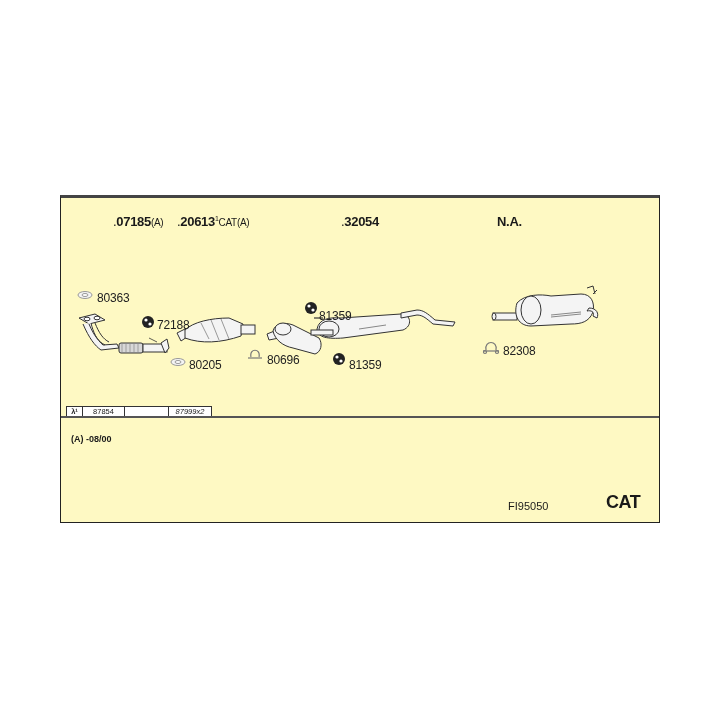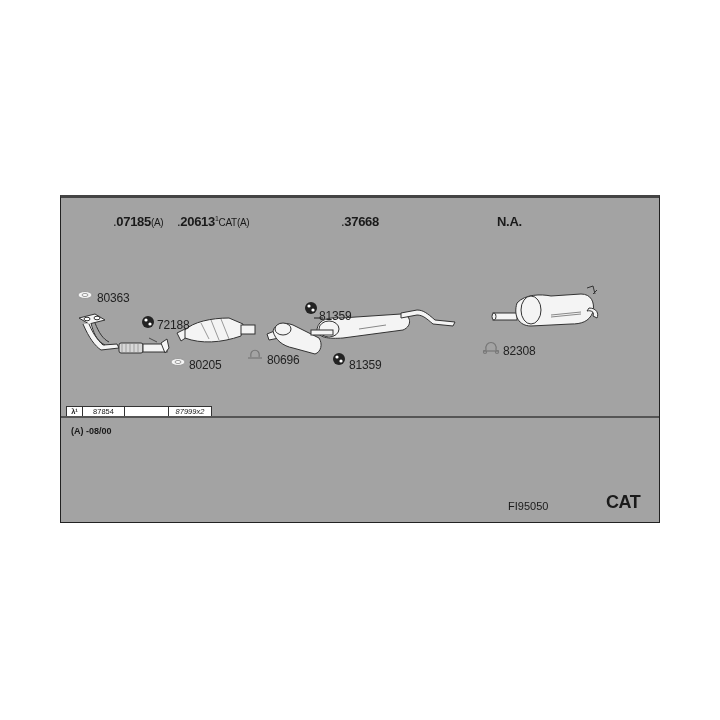--- a/index.html
+++ b/index.html
@@ -1,44 +1,44 @@
 <!DOCTYPE html>
 <html><head>
   <meta charset="utf-8">
   <style>
     html, body { margin: 0; padding: 0; background: #ffffff; }
     body { width: 720px; height: 720px; position: relative; overflow: hidden; font-family: "Liberation Sans", sans-serif; color: #1a1a1a; }
-    .frame { position: absolute; left: 60px; top: 195px; width: 600px; height: 328px; border: 1.5px solid #222; border-top: 3px solid #444; box-sizing: border-box; background: #a3a3a3; }
+    .frame { position: absolute; left: 60px; top: 195px; width: 600px; height: 328px; border: 1.5px solid #222; border-top: 3px solid #444; box-sizing: border-box; background: #fef9c3; }
     .divider { position: absolute; left: 0; right: 0; top: 218px; height: 0; border-top: 2px solid #555; }
     .hdr { position: absolute; top: 16px; font-size: 13px; font-weight: bold; white-space: nowrap; font-stretch: condensed; letter-spacing: -0.3px; }
     .hdr .dot { font-weight: normal; }
     .hdr .suf { font-weight: normal; font-size: 10px; }
     .hdr .sup { font-weight: normal; font-size: 7px; vertical-align: super; }
     .lbl { position: absolute; font-size: 12px; white-space: nowrap; color: #222; letter-spacing: -0.2px; }
     .diagram { position: absolute; left: 0; top: 0; }
     .sensor-table { position: absolute; left: 5px; top: 208px; height: 10px; border: 1px solid #333; display: flex; font-size: 7.5px; line-height: 10px; background: #fff; }
     .sensor-table .cell { border-right: 1px solid #333; text-align: center; box-sizing: border-box; }
     .sensor-table .cell:last-child { border-right: none; }
-    .note { position: absolute; left: 10px; top: 228px; font-size: 9px; font-weight: bold; }
+    .note { position: absolute; left: 10px; top: 236px; font-size: 9px; font-weight: bold; }
     .code { position: absolute; left: 447px; top: 302px; font-size: 11px; }
     .cat { position: absolute; left: 545px; top: 294px; font-size: 18px; font-weight: bold; letter-spacing: -0.5px; }
   </style>
 </head>
 <body>
 
 <div class="frame">
 
   <div class="hdr" style="left:52px;">
     <span class="dot">.</span><span>07185</span><span class="suf">(A)</span>
   </div>
   <div class="hdr" style="left:116px;">
     <span class="dot">.</span><span>20613</span><span class="sup">1</span><span class="suf">CAT(A)</span>
   </div>
   <div class="hdr" style="left:280px;">
-    <span class="dot">.</span><span>37668</span>
+    <span class="dot">.</span><span>32054</span>
   </div>
   <div class="hdr" style="left:436px;text-align:right;">
     <span>N.A.</span>
   </div>
 
   <svg class="diagram" width="600" height="215" viewBox="0 0 600 215">
     <g fill="#f4f4f4" stroke="#333" stroke-width="1">
 
       <g>
         <path d="M18 120 L34 116 L44 122 L28 126 Z"></path>

